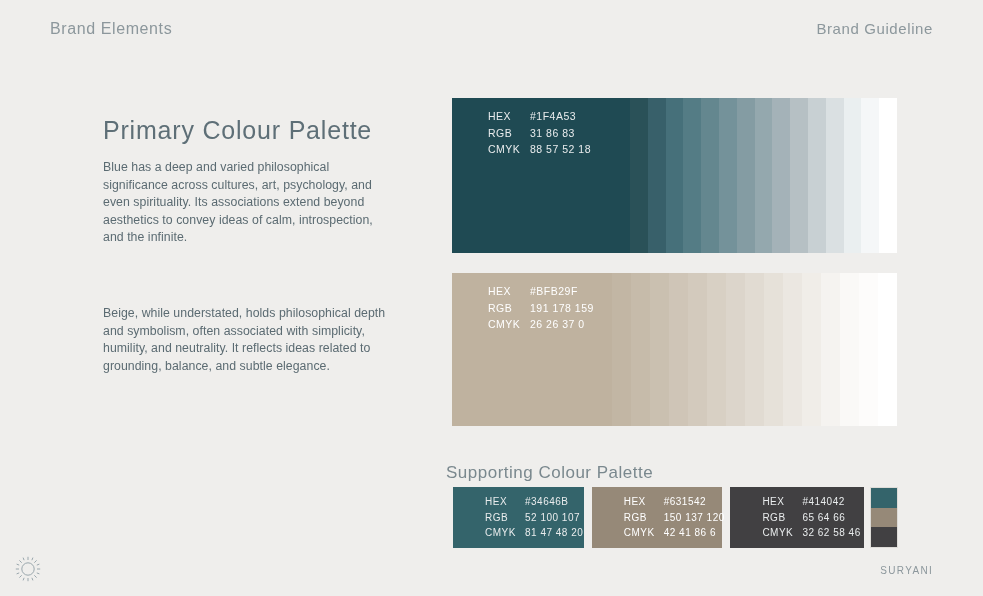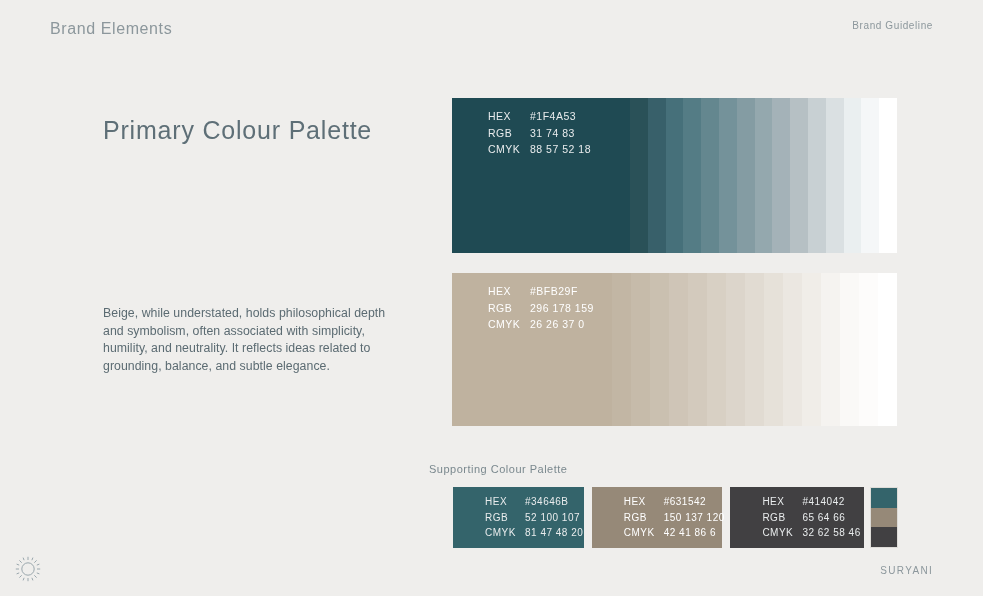--- a/index.html
+++ b/index.html
@@ -22,21 +22,21 @@
     left: 50px;
     top: 20px;
     font-size: 16px;
     letter-spacing: 0.6px;
     color: #8c979c;
   }
   .header-right {
     position: absolute;
     right: 50px;
     top: 20px;
-    font-size: 10px;
+    font-size: 15px;
     letter-spacing: 0.6px;
     color: #8c979c;
   }
 
   
   .left-col {
     position: absolute;
     left: 103px;
     top: 116px;
     width: 290px;
@@ -108,23 +108,23 @@
   }
   .spec-val {
     flex: 1 1 auto;
   }
   .spec-light { color: #e9eced; }
   .spec-white { color: #ffffff; }
 
   
   .supporting-title {
     position: absolute;
-    left: 429px;
+    left: 446px;
     top: 463px;
-    font-size: 11px;
+    font-size: 17px;
     letter-spacing: 0.5px;
     color: #7a888e;
   }
   .support-row {
     position: absolute;
     left: 453px;
     top: 487px;
     width: 445px;
     height: 61px;
     display: flex;
@@ -172,36 +172,37 @@
   }
 </style>
 </head>
 <body>
 
 <div class="header-left">Brand Elements</div>
 <div class="header-right">Brand Guideline</div>
 
 <div class="left-col">
   <h1 class="section-title">Primary Colour Palette</h1>
+  <p class="body-copy">Blue has a deep and varied philosophical significance across cultures, art, psychology, and even spirituality. Its associations extend beyond aesthetics to convey ideas of calm, introspection, and the infinite.</p>
 </div>
 
 <div class="left-col-2">
   <p class="body-copy">Beige, while understated, holds philosophical depth and symbolism, often associated with simplicity, humility, and neutrality. It reflects ideas related to grounding, balance, and subtle elegance.</p>
 </div>
 
 <div class="ramp ramp-blue" id="ramp-blue">
     <div class="step base" style="width: 40%; background: rgb(31, 74, 83);">
       <div class="spec spec-light">
     <div class="spec-row">
       <span class="spec-key">HEX</span>
       <span class="spec-val">#1F4A53</span>
     </div>
     <div class="spec-row">
       <span class="spec-key">RGB</span>
-      <span class="spec-val">31 74 83</span>
+      <span class="spec-val">31 86 83</span>
     </div>
     <div class="spec-row">
       <span class="spec-key">CMYK</span>
       <span class="spec-val">88 57 52 18</span>
     </div>
   </div>
     </div>
     <div class="step" style="width: 4%; background: rgb(42, 81, 88);"></div>
     <div class="step" style="width: 4%; background: rgb(56, 96, 106);"></div>
     <div class="step" style="width: 4%; background: rgb(70, 112, 122);"></div>
@@ -221,21 +222,21 @@
 
 <div class="ramp ramp-beige" id="ramp-beige">
     <div class="step base" style="width: 36%; background: rgb(191, 178, 159);">
       <div class="spec spec-white">
     <div class="spec-row">
       <span class="spec-key">HEX</span>
       <span class="spec-val">#BFB29F</span>
     </div>
     <div class="spec-row">
       <span class="spec-key">RGB</span>
-      <span class="spec-val">296 178 159</span>
+      <span class="spec-val">191 178 159</span>
     </div>
     <div class="spec-row">
       <span class="spec-key">CMYK</span>
       <span class="spec-val">26 26 37 0</span>
     </div>
   </div>
     </div>
     <div class="step" style="width: 4.26667%; background: rgb(194, 182, 164);"></div>
     <div class="step" style="width: 4.26667%; background: rgb(198, 187, 170);"></div>
     <div class="step" style="width: 4.26667%; background: rgb(202, 192, 176);"></div>

